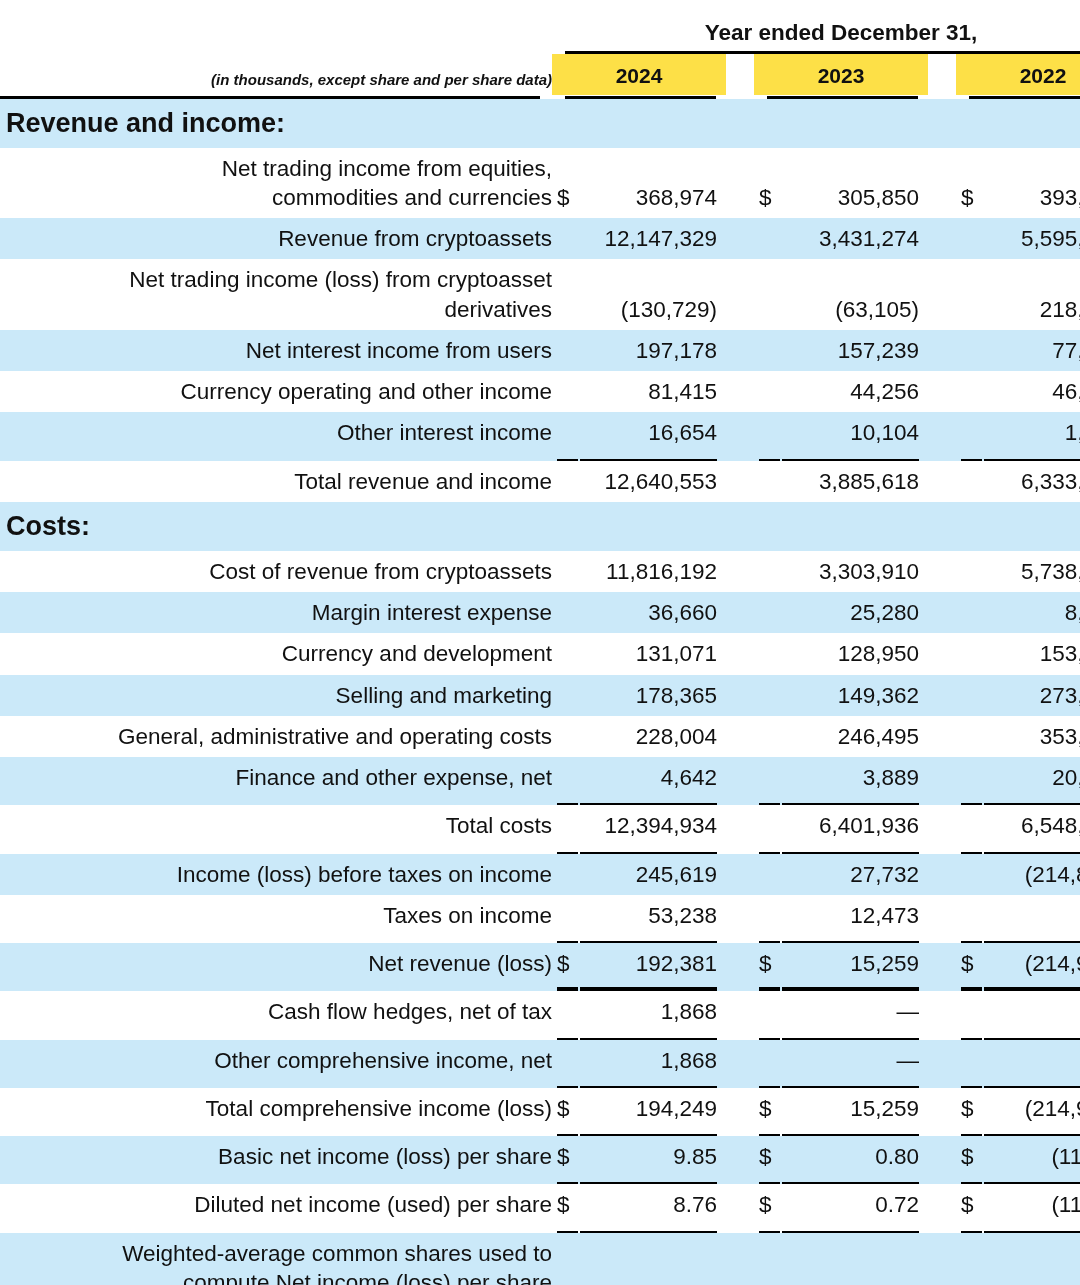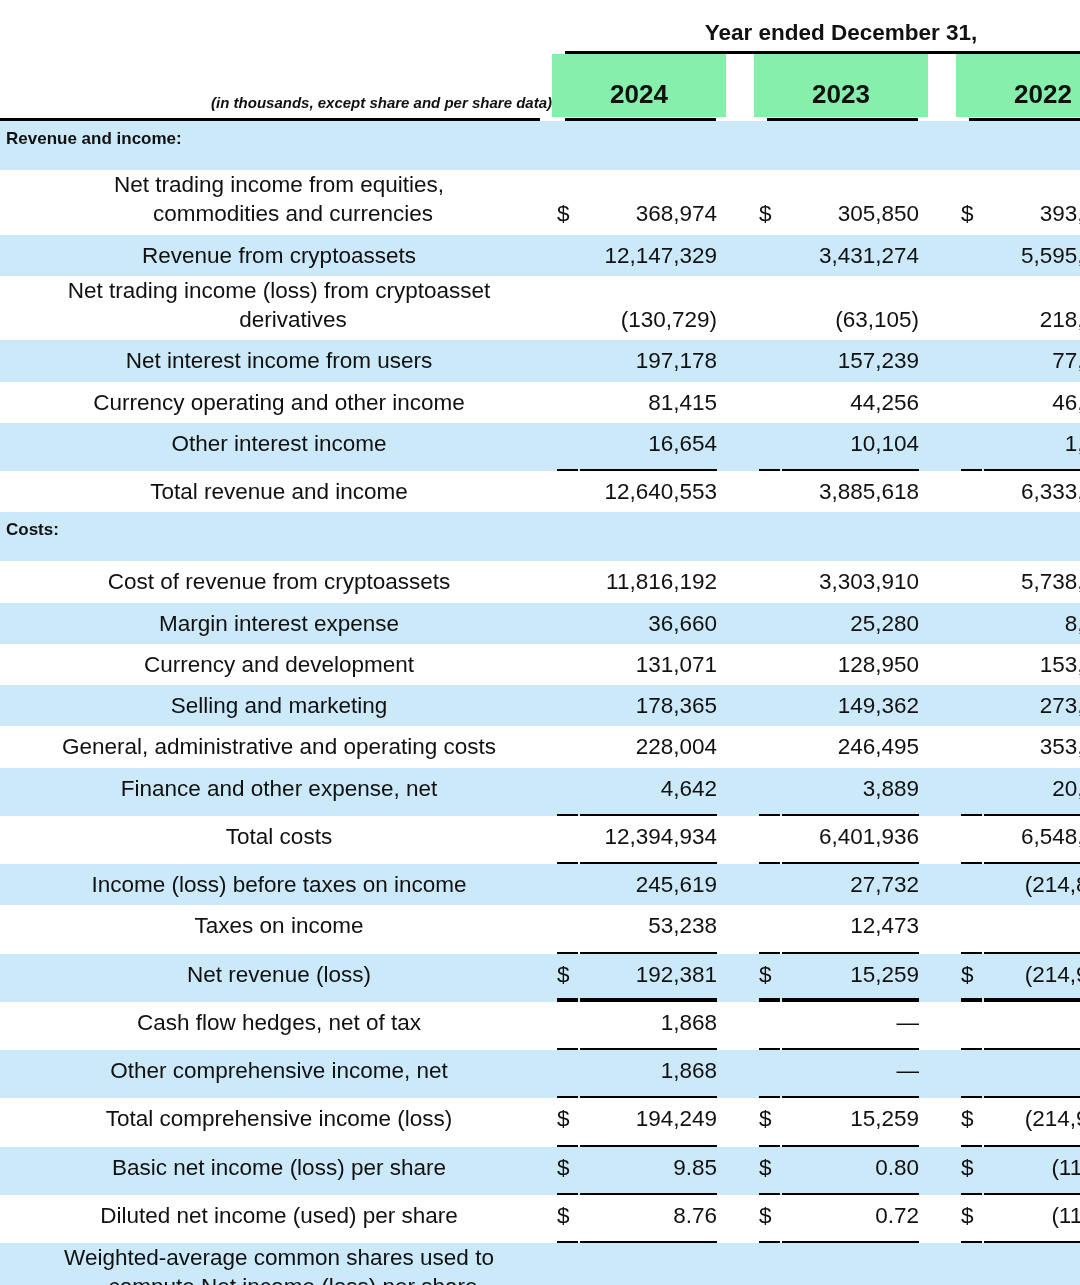--- a/index.html
+++ b/index.html
@@ -37,22 +37,23 @@
 
   
   td, th {
     padding: 0;
     margin: 0;
     vertical-align: bottom;
     font-weight: normal;
   }
 
   td.label {
-    text-align: center;
+    text-align: right;
     padding-left: 6px;
+    padding-top: 6px;
     padding-bottom: 6px;
     white-space: pre-line;
   }
   td.num {
     text-align: right;
     padding-right: 9px;
     padding-top: 6px;
     padding-bottom: 6px;
     white-space: nowrap;
   }
@@ -87,23 +88,23 @@
   td.hdr-rule-span > div {
     height: 0;
     border-top: 3px solid #000000;
     margin-left: 13px;
     margin-right: 10px;
   }
 
   td.hdr-year {
     text-align: center;
     font-weight: bold;
-    font-size: 26px;
-    background: #86efac;
-    padding-top: 24px;
+    font-size: 21px;
+    background: #fde047;
+    padding-top: 8px;
     padding-bottom: 5px;
   }
   td.hdr-left {
     font-style: italic;
     font-weight: bold;
     font-size: 15px;
     padding-left: 6px;
     padding-bottom: 5px;
     padding-top: 8px;
     background: #ffffff;
@@ -114,24 +115,24 @@
   
   tr.hdr-close td { height: 4px; padding: 0; background: #ffffff; }
   tr.hdr-close td > div { height: 0; border-top: 3px solid #000000; }
   tr.hdr-close td.rl-left  > div { margin: 0 12px 0 0; }
   tr.hdr-close td.rl-col   > div { margin: 0 10px 0 13px; }
   tr.hdr-close td.rl-none  > div { border-top: none; }
 
   
   td.section {
     font-weight: bold;
-    font-size: 17px;
+    font-size: 27px;
     padding-left: 6px;
     padding-top: 7px;
-    padding-bottom: 20px;
+    padding-bottom: 7px;
   }
 
   
   tr.rulerow td { height: 7px; padding: 0; }
   tr.rulerow td.rl > div {
     height: 0;
     border-top: 2.5px solid #000000;
     margin-left: 2px;
     margin-right: 9px;
   }

